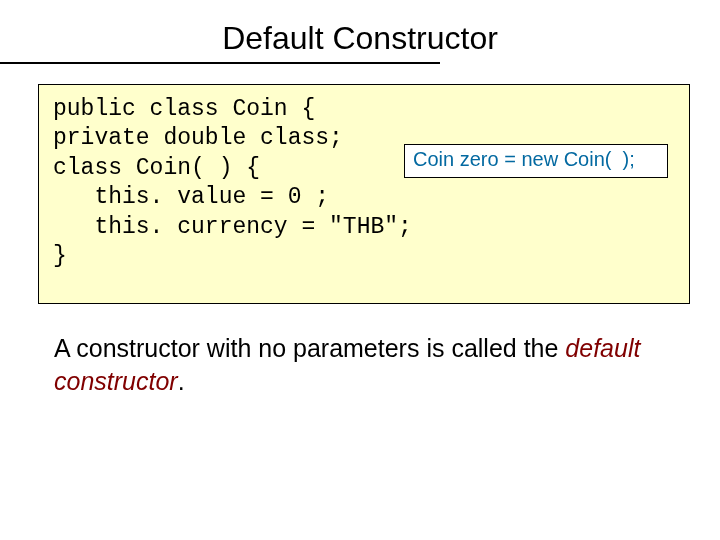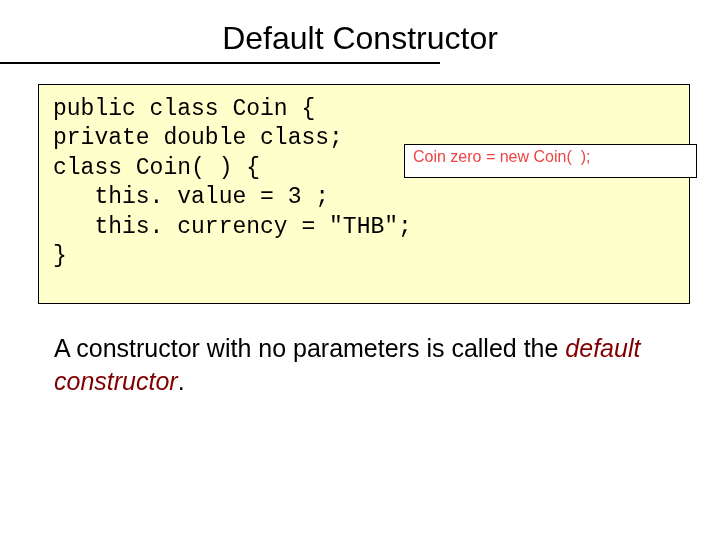--- a/index.html
+++ b/index.html
@@ -42,27 +42,27 @@
     font-family: "Courier New", Courier, monospace;
     font-size: 23px;
     line-height: 1.28;
     color: #000;
     white-space: pre;
   }
   .callout-box {
     position: absolute;
     left: 404px;
     top: 144px;
-    width: 293px;
+    width: 264px;
     height: 34px;
     background: #ffffff;
     border: 1px solid #000;
     font-family: Arial, Helvetica, sans-serif;
-    font-size: 16px;
-    color: #ef4444;
+    font-size: 20px;
+    color: #0369a1;
     padding: 3px 8px;
     white-space: pre;
   }
   .para {
     position: absolute;
     left: 54px;
     top: 332px;
     width: 620px;
     font-size: 25px;
     color: #000;
@@ -77,21 +77,21 @@
 <body>
 
 <div class="title-area">
   <div class="title-text">Default Constructor</div>
   <div class="title-line"></div>
 </div>
 
 <div class="code-box"><span>public class Coin {</span>
 <span>private double class;</span>
 <span>class Coin( ) {</span>
-<span>   this. value = 3 ;</span>
+<span>   this. value = 0 ;</span>
 <span>   this. currency = "THB";</span>
 <span>}</span></div>
 
 <div class="callout-box">Coin zero = new Coin(  );</div>
 
 <div class="para">
   <span>A constructor with no parameters is called the </span><span class="em">default constructor</span><span>.</span>
 </div>
 
 </body></html>

